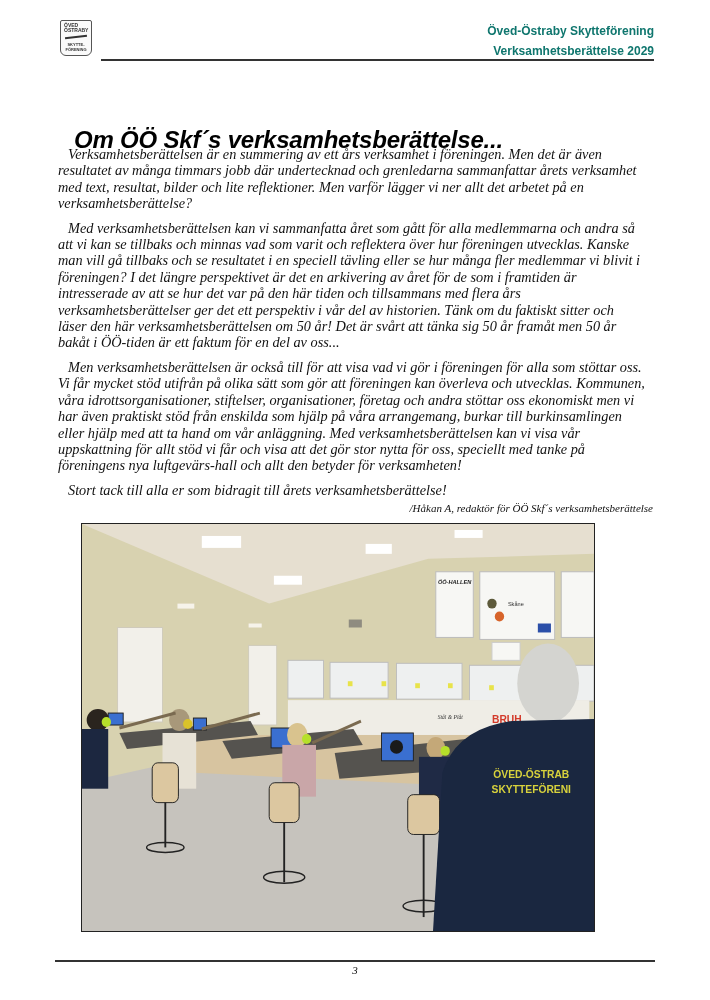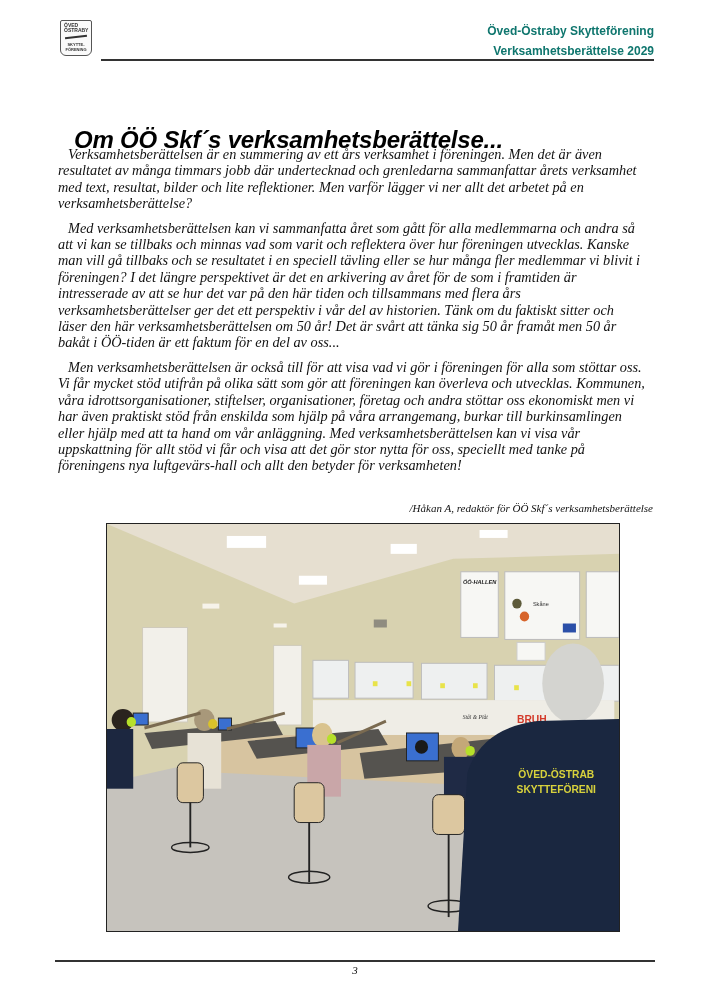--- a/index.html
+++ b/index.html
@@ -14,21 +14,21 @@
   .hdr.h1 { top: 24px; }
   .hdr.h2 { top: 44px; }
   .hdr-rule { position: absolute; left: 101px; top: 59px; width: 553px; height: 1.5px; background: #333; }
 
   .title { position: absolute; left: 58px; top: 110px; font: italic bold 24px "Liberation Sans", sans-serif; color: #000; letter-spacing: -0.2px; white-space: nowrap; }
 
   .body-text { position: absolute; left: 58px; top: 146px; width: 600px; font: italic 14.3px "Liberation Serif", serif; line-height: 16.4px; color: #111; }
   .body-text p { margin: 0 12px 8px 0; text-indent: 10px; }
   .sig { position: absolute; right: 57px; top: 502px; font: italic 11px "Liberation Serif", serif; color: #111; white-space: nowrap; }
 
-  .photo { position: absolute; left: 81px; top: 523px; width: 514px; height: 409px; border: 1.5px solid #222; box-sizing: border-box; overflow: hidden; background: #8b5cf6; margin-left: 25px; }
+  .photo { position: absolute; left: 81px; top: 523px; width: 514px; height: 409px; border: 1.5px solid #222; box-sizing: border-box; overflow: hidden; background: #8b5cf6; }
   .photo svg { display: block; width: 100%; height: 100%; }
 
   .foot-rule { position: absolute; left: 55px; top: 960px; width: 600px; height: 1.5px; background: #333; }
   .page-num { position: absolute; left: 0; width: 710px; top: 964px; text-align: center; font: italic 11px "Liberation Serif", serif; color: #111; }
 </style>
 </head>
 <body>
 
 <div class="logo">
   <div class="l1">ÖVED ÖSTRABY</div>
@@ -38,20 +38,21 @@
 <div class="hdr h1">Öved-Östraby Skytteförening</div>
 <div class="hdr h2">Verksamhetsberättelse 2029</div>
 <div class="hdr-rule"></div>
 
 <h1 class="title" style="margin:16px;">Om ÖÖ Skf´s verksamhetsberättelse...</h1>
 
 <div class="body-text">
   <p>Verksamhetsberättelsen är en summering av ett års verksamhet i föreningen. Men det är även resultatet av många timmars jobb där undertecknad och grenledarna sammanfattar årets verksamhet med text, resultat, bilder och lite reflektioner. Men varför lägger vi ner allt det arbetet på en verksamhetsberättelse?</p>
   <p>Med verksamhetsberättelsen kan vi sammanfatta året som gått för alla medlemmarna och andra så att vi kan se tillbaks och minnas vad som varit och reflektera över hur föreningen utvecklas. Kanske man vill gå tillbaks och se resultatet i en speciell tävling eller se hur många fler medlemmar vi blivit i föreningen? I det längre perspektivet är det en arkivering av året för de som i framtiden är intresserade av att se hur det var på den här tiden och tillsammans med flera års verksamhetsberättelser ger det ett perspektiv i vår del av historien. Tänk om du faktiskt sitter och läser den här verksamhetsberättelsen om 50 år! Det är svårt att tänka sig 50 år framåt men 50 år bakåt i ÖÖ-tiden är ett faktum för en del av oss...</p>
   <p>Men verksamhetsberättelsen är också till för att visa vad vi gör i föreningen för alla som stöttar oss. Vi får mycket stöd utifrån på olika sätt som gör att föreningen kan överleva och utvecklas. Kommunen, våra idrottsorganisationer, stiftelser, organisationer, företag och andra stöttar oss ekonomiskt men vi har även praktiskt stöd från enskilda som hjälp på våra arrangemang, burkar till burkinsamlingen eller hjälp med att ta hand om vår anläggning. Med verksamhetsberättelsen kan vi visa vår uppskattning för allt stöd vi får och visa att det gör stor nytta för oss, speciellt med tanke på föreningens nya luftgevärs-hall och allt den betyder för verksamheten!</p>
+  <p>Stort tack till alla er som bidragit till årets verksamhetsberättelse!</p>
 </div>
 <div class="sig">/Håkan A, redaktör för ÖÖ Skf´s verksamhetsberättelse</div>
 
 <div class="photo">
   <svg viewBox="0 0 547 409" preserveAspectRatio="none">
 
     <rect x="0" y="0" width="547" height="409" fill="#d8d2b0"></rect>
 
     <polygon points="0,0 547,0 547,30 370,35 200,80 0,0" fill="#e6dfd0"></polygon>
     <rect x="128" y="12" width="42" height="12" fill="#ffffff"></rect>

